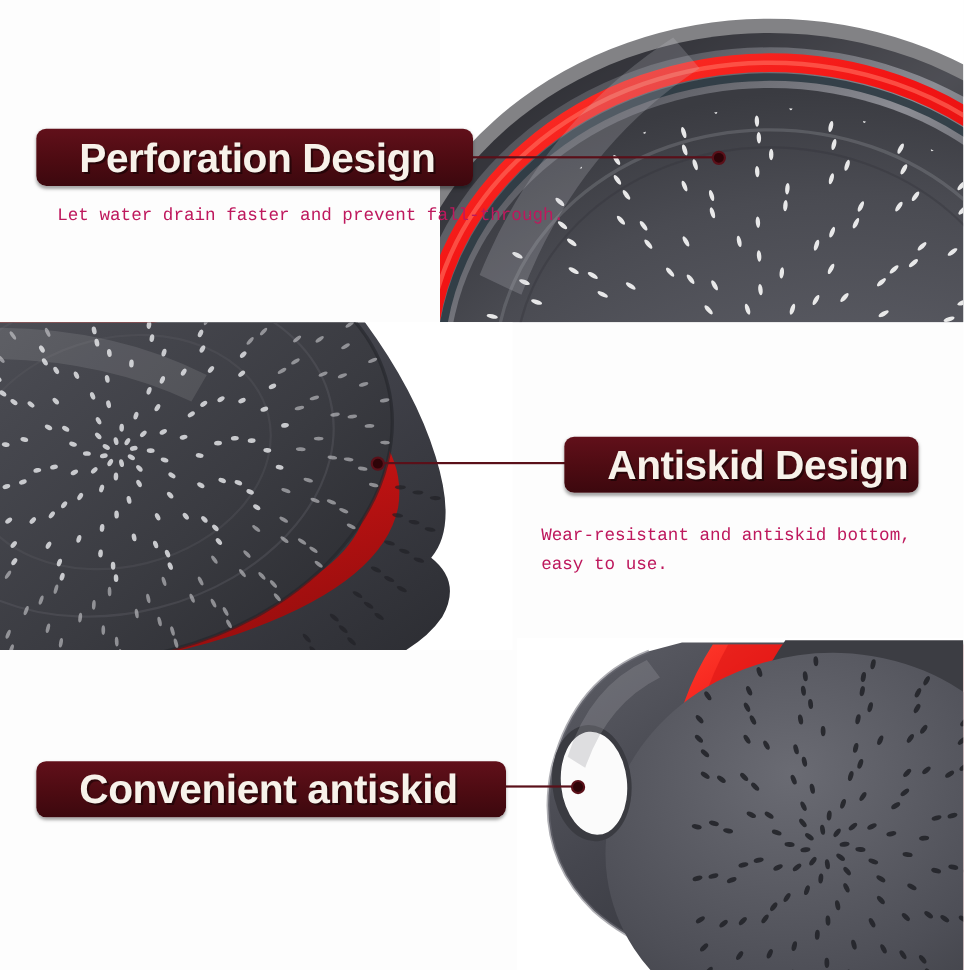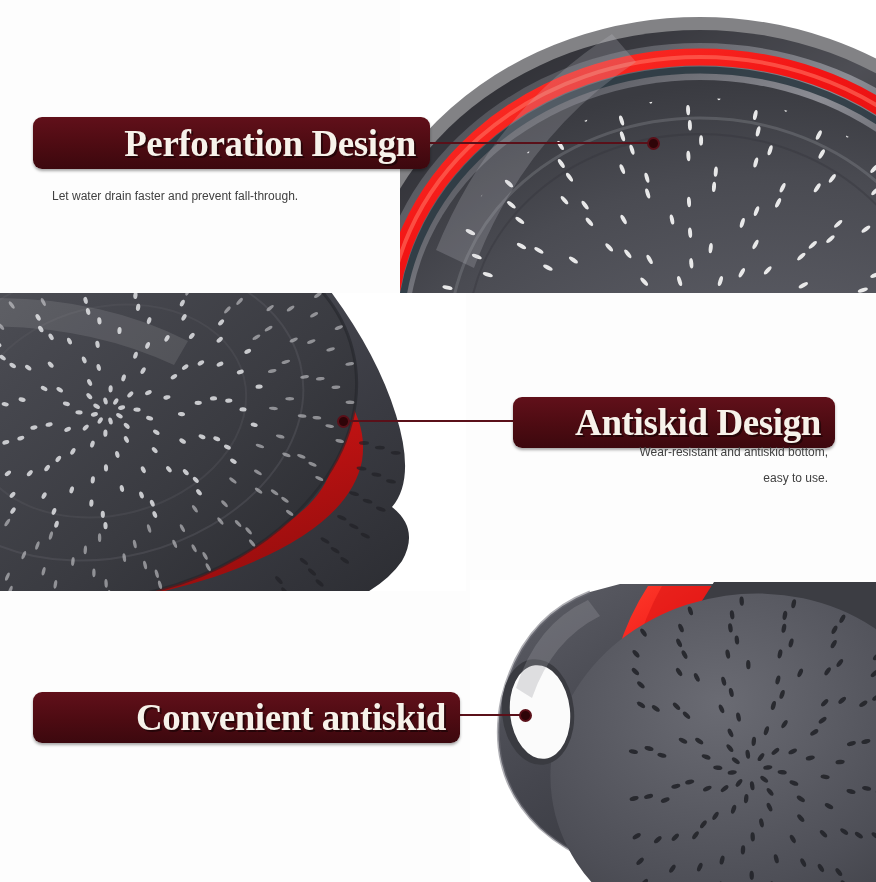--- a/index.html
+++ b/index.html
@@ -60,50 +60,51 @@
     position: absolute;
     box-sizing: border-box;
     background: linear-gradient(180deg, #61101a 0%, #4d0b12 55%, #3c080e 100%);
     border-radius: 9px;
     box-shadow: 0 2px 3px rgba(0,0,0,0.35);
     display: flex;
     align-items: center;
     z-index: 30;
   }
   .callout-text {
-    font-family: Liberation Serif, serif;
+    font-family: Liberation Sans, sans-serif;
     font-weight: bold;
     font-size: 37px;
     line-height: 1;
     letter-spacing: -0.4px;
     color: #f7f2ea;
     text-shadow: 2px 2px 0 rgba(0,0,0,0.45);
     white-space: nowrap;
     width: 100%;
-    text-align: right;
+    text-align: left;
     padding: 0 14px;
     box-sizing: border-box;
+    margin-left: 25px;
   }
 
   #callout-1 { left: 33px;  top: 117px; width: 397px; height: 52px; }
-  #callout-2 { left: 513px; top: 397px; width: 322px; height: 51px; padding-left: 35px; }
+  #callout-2 { left: 513px; top: 397px; width: 322px; height: 51px; }
   #callout-3 { left: 33px;  top: 692px; width: 427px; height: 51px; }
 
   
   .subtitle {
     position: absolute;
-    font-family: Liberation Sans, sans-serif;
-    font-size: 12px;
+    font-family: Liberation Mono, monospace;
+    font-size: 16px;
     line-height: 26px;
-    color: #404040;
+    color: #be185d;
     white-space: pre-line;
     z-index: 30;
   }
   #subtitle-1 { left: 52px;  top: 183px; text-align: left; }
-  #subtitle-2 { right: 48px; top: 439px; text-align: right; }
+  #subtitle-2 { right: 48px; top: 474px; text-align: left; }
   #subtitle-3 { left: 52px;  top: 757px; text-align: left; }
 
   
   .leader {
     position: absolute;
     height: 2px;
     background: #5a1019;
     z-index: 25;
   }
   #leader-1 { left: 428px; top: 142px; width: 226px; }

